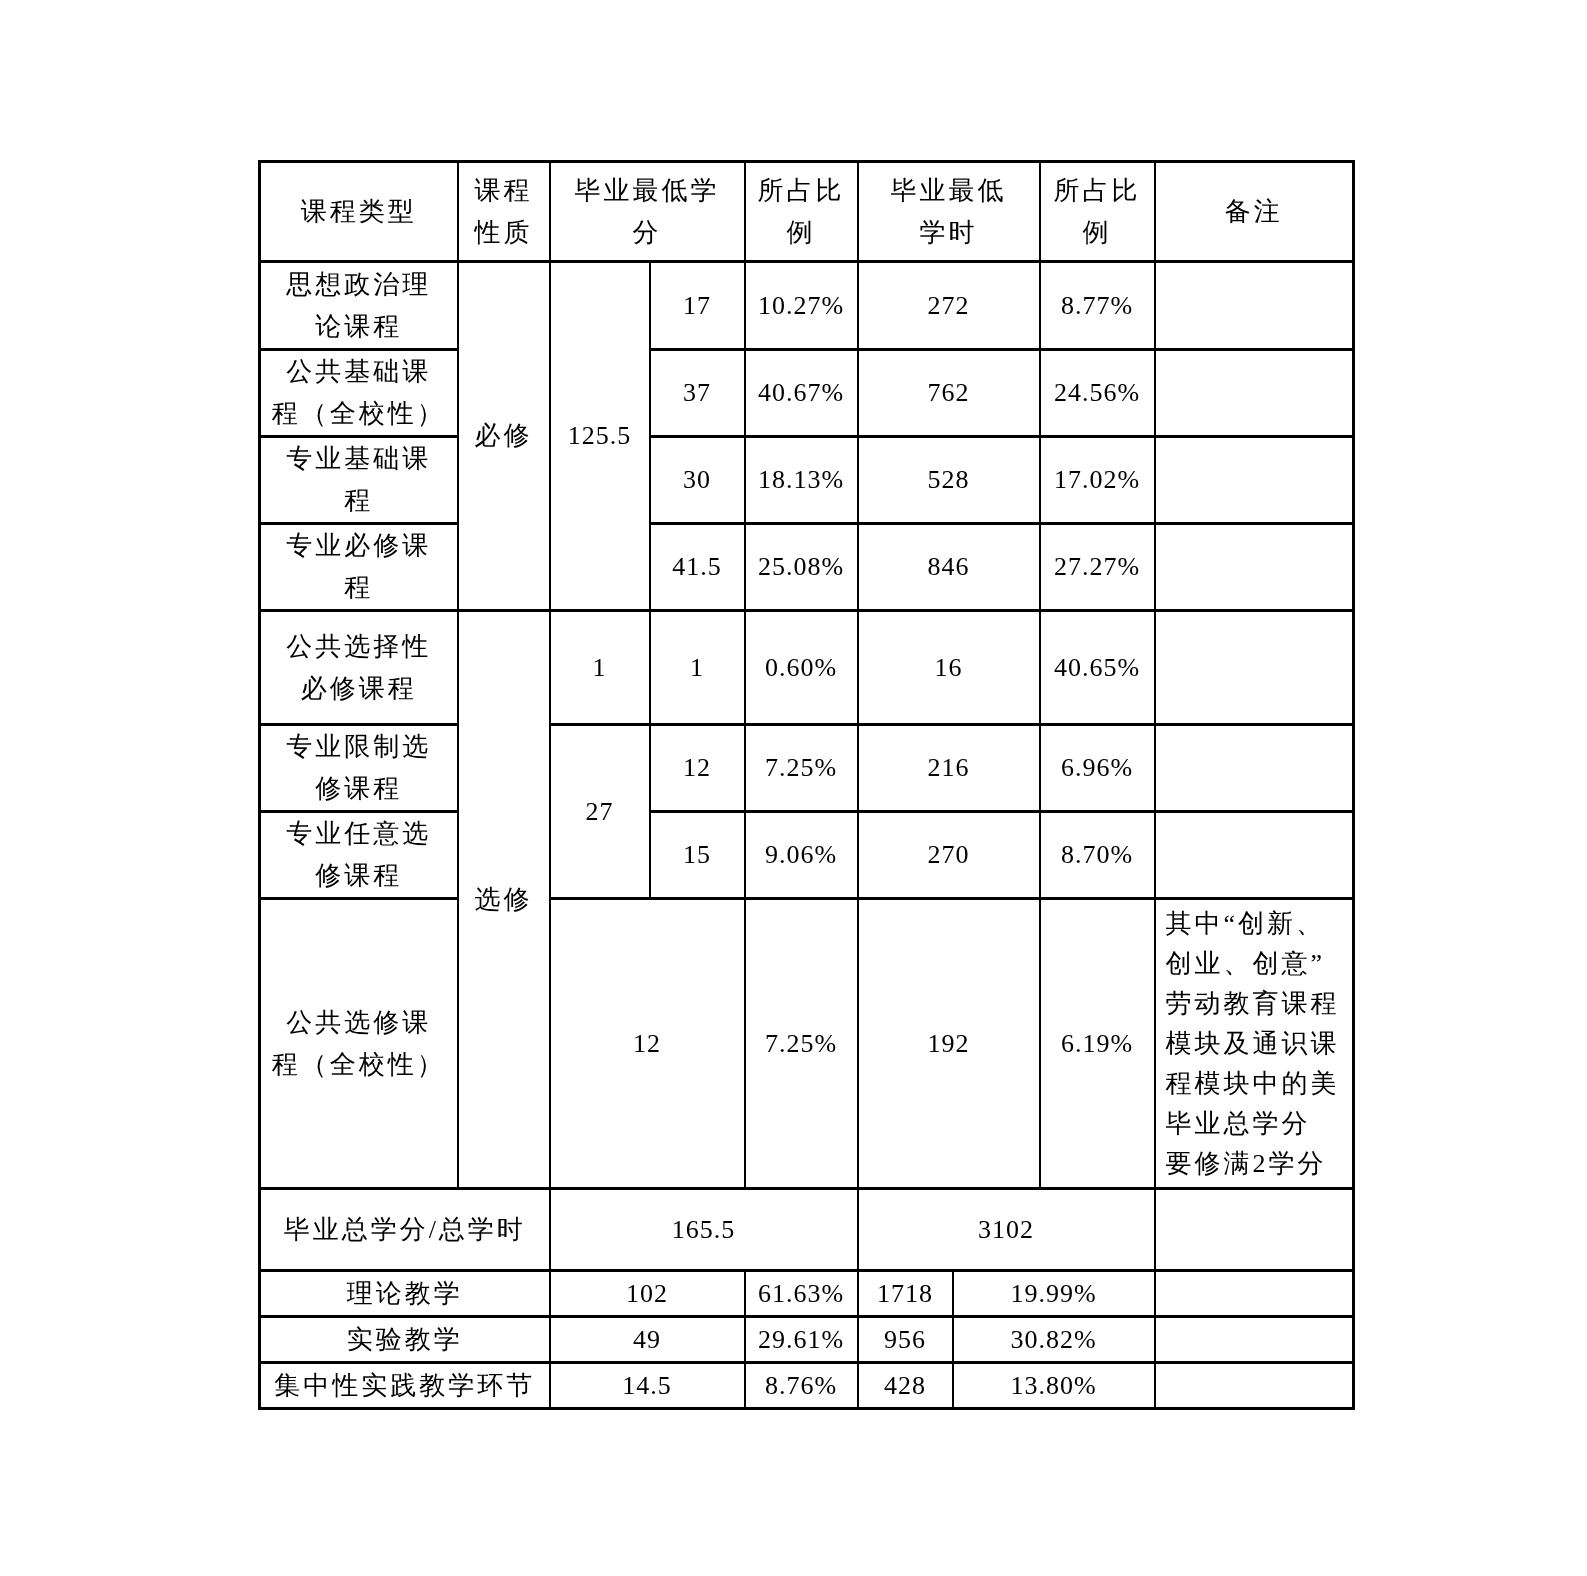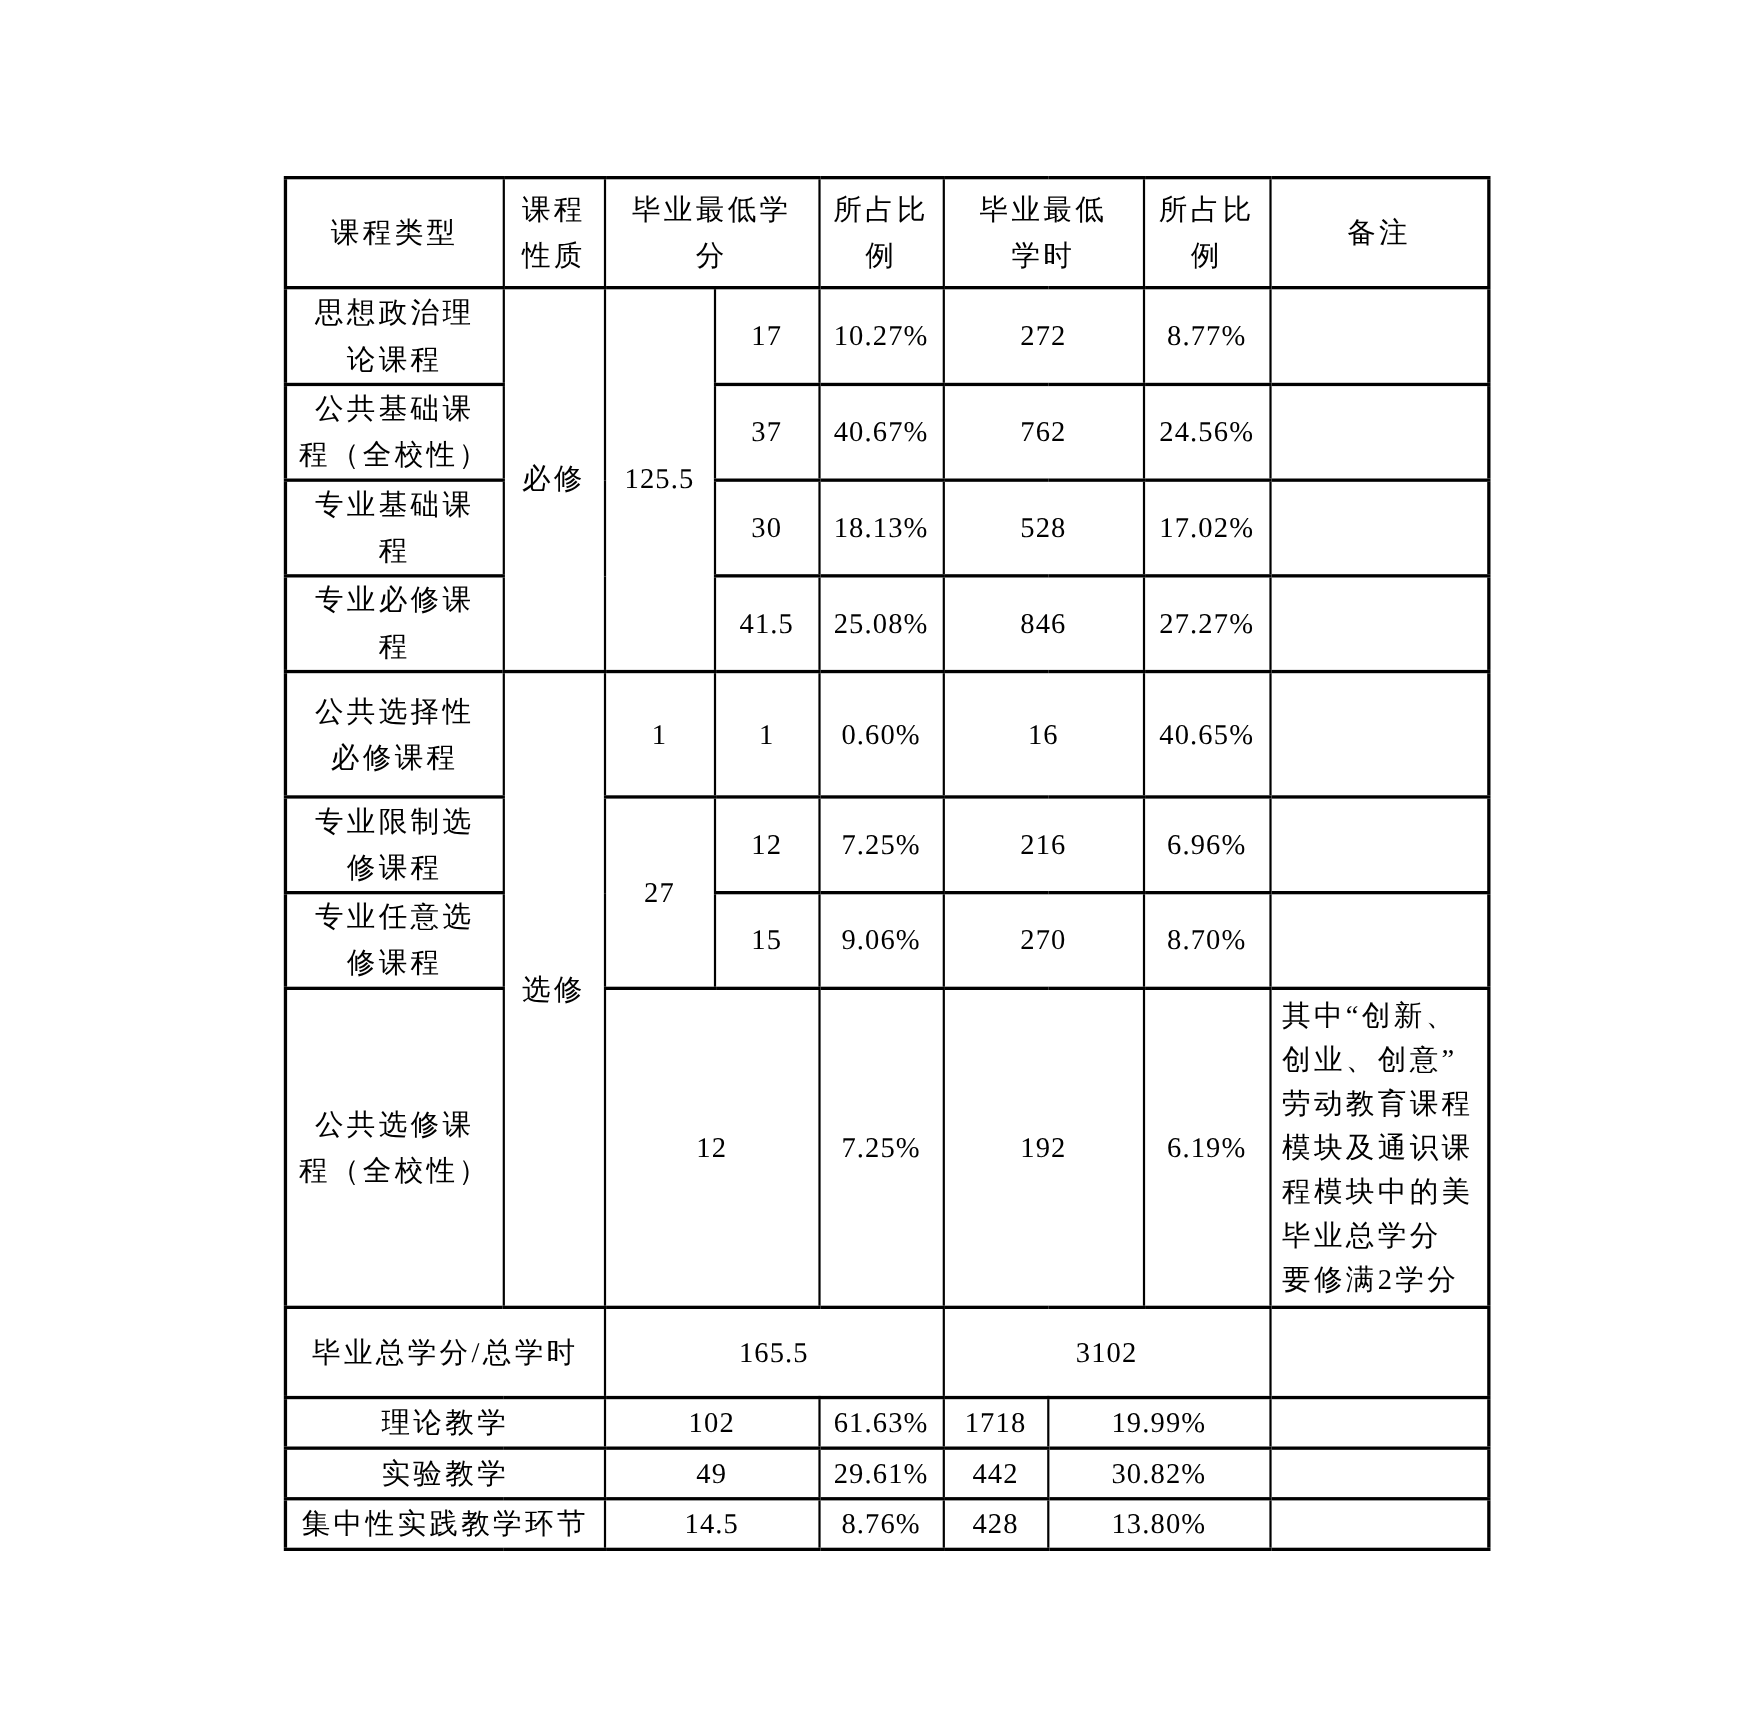--- a/index.html
+++ b/index.html
@@ -193,21 +193,21 @@
       <td class="num">61.63%</td>
       <td class="num">1718</td>
       <td class="num" colspan="2">19.99%</td>
       <td></td>
     </tr>
 
     <tr class="rs">
       <td class="lbl" colspan="2">实验教学</td>
       <td class="num" colspan="2">49</td>
       <td class="num">29.61%</td>
-      <td class="num">442</td>
+      <td class="num">956</td>
       <td class="num" colspan="2">30.82%</td>
       <td></td>
     </tr>
 
     <tr class="rs">
       <td class="lbl" colspan="2">集中性实践教学环节</td>
       <td class="num" colspan="2">14.5</td>
       <td class="num">8.76%</td>
       <td class="num">428</td>
       <td class="num" colspan="2">13.80%</td>

